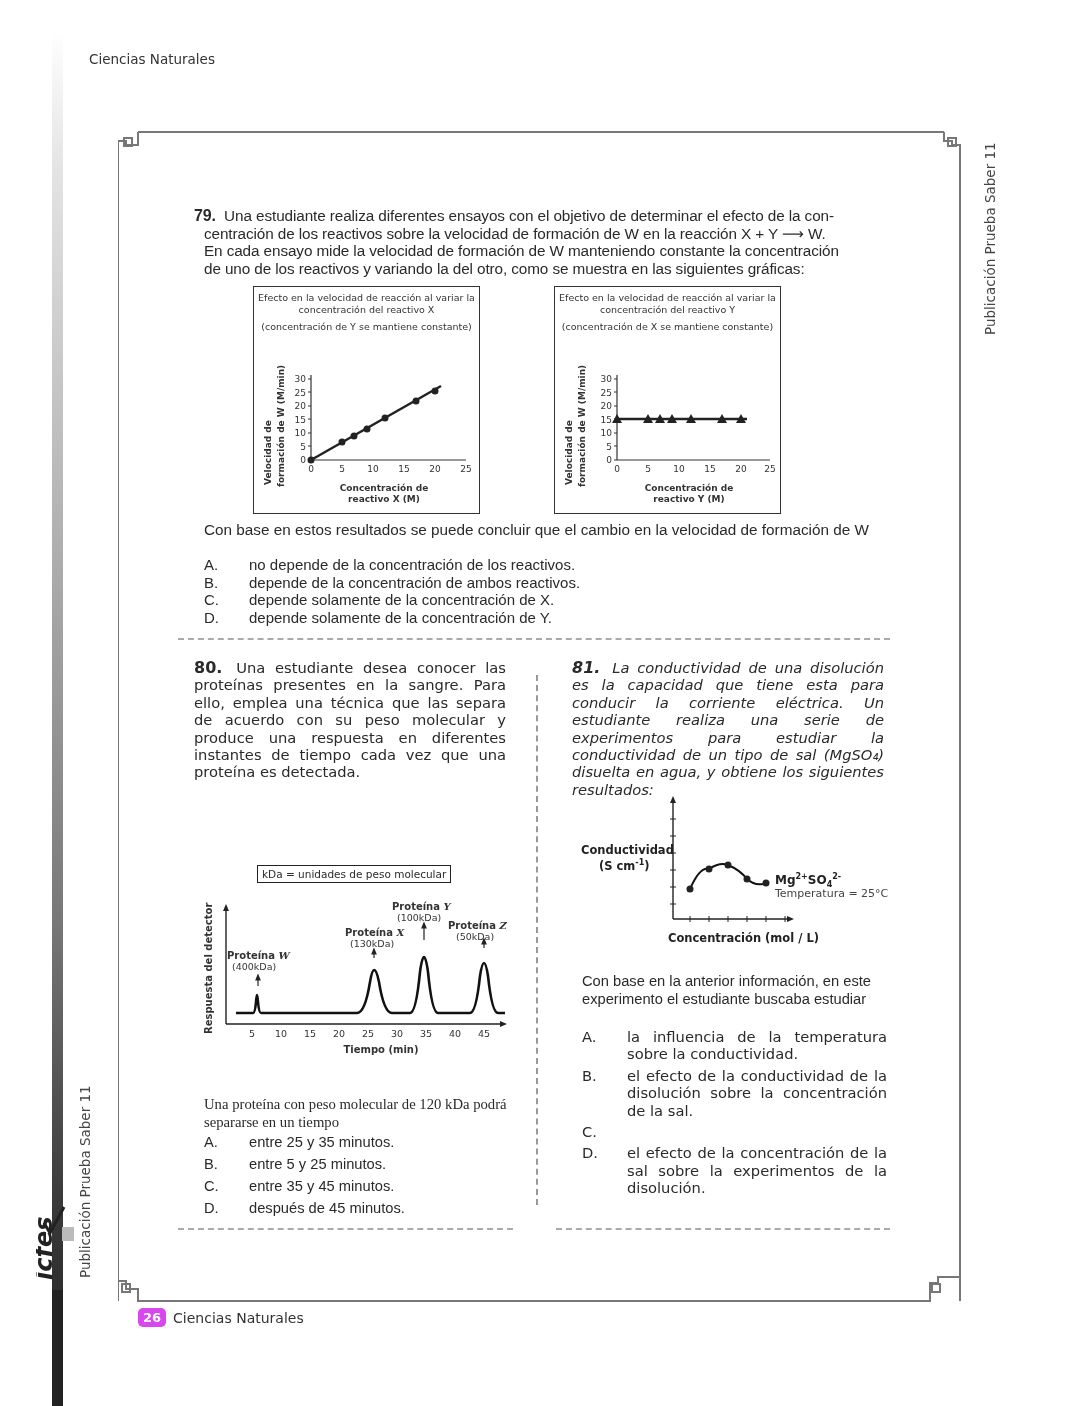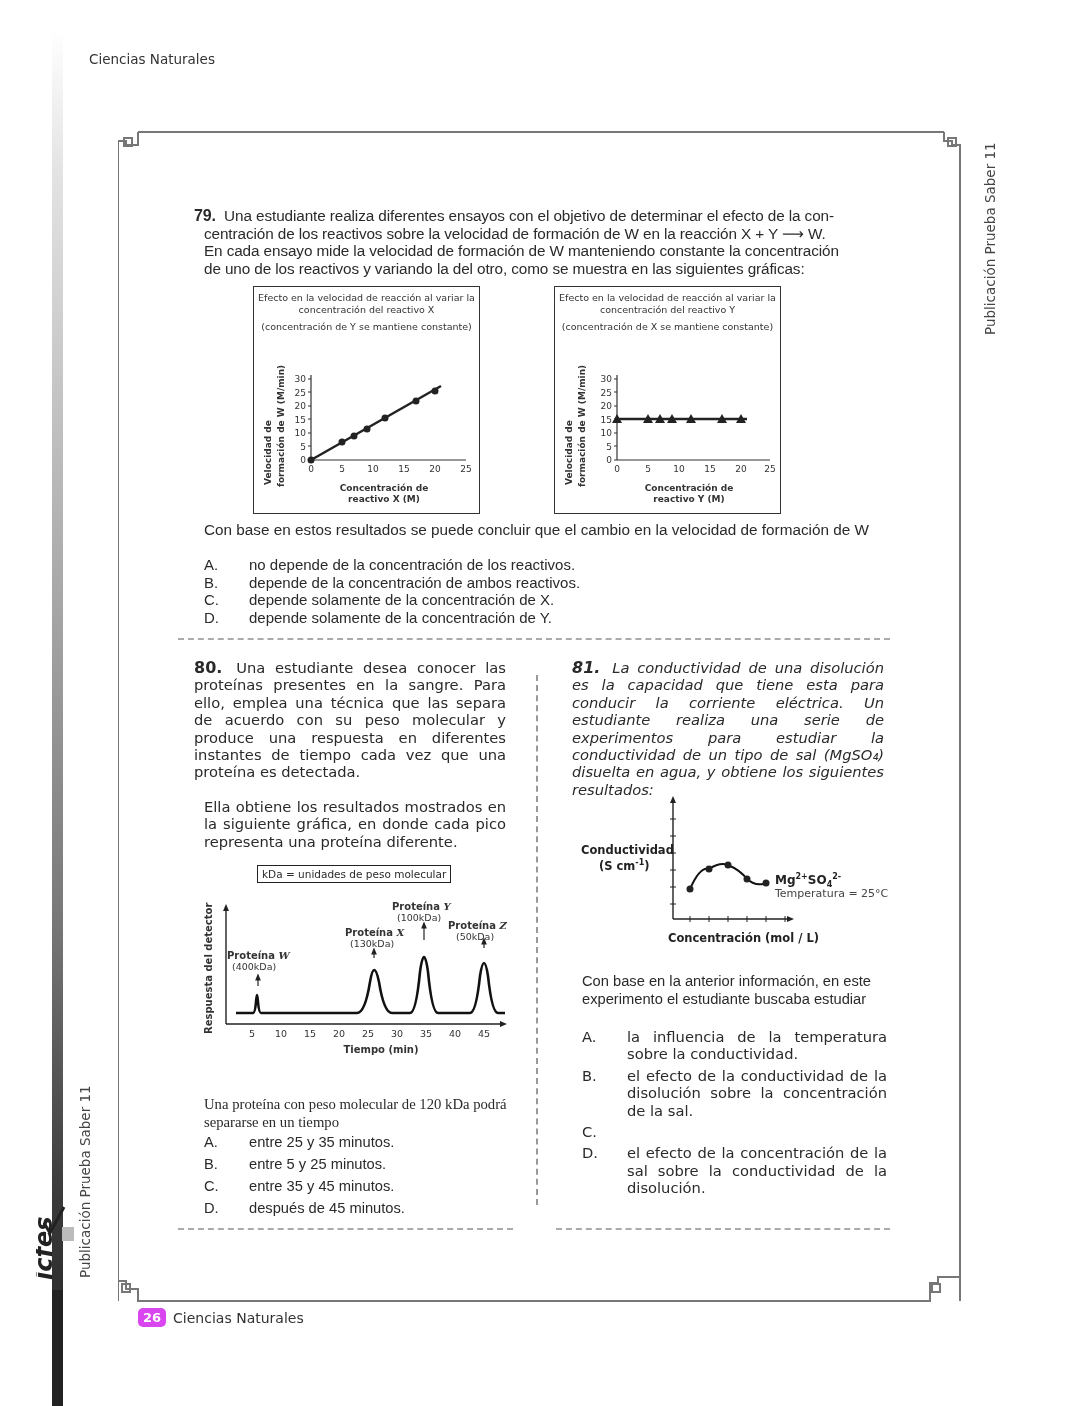--- a/index.html
+++ b/index.html
@@ -243,21 +243,20 @@
       <span class="l">D.</span>
       <span>depende solamente de la concentración de Y.</span>
     </div>
 </div>
 
 <div class="abs dash-h" style="left:178px; top:638px; width:712px;"></div>
 <div class="abs dash-v" style="left:536px; top:675px; height:530px;"></div>
 
 <div class="abs q80 just">
   <p><span class="qnum">80.</span> <span>Una estudiante desea conocer las proteínas presentes en la sangre. Para ello, emplea una técnica que las separa de acuerdo con su peso molecular y produce una respuesta en diferentes instantes de tiempo cada vez que una proteína es detectada.</span></p>
-  <p style="margin-top:17px; padding-left:10px;">Ella obtiene los resultados mostrados en la siguiente gráfica, en donde cada pico representa una proteína diferente.</p>
 </div>
 
 <div class="abs" style="left:195px; top:862px; width:320px; height:200px;">
   <div class="abs" style="left:62px; top:3px; border:1.5px solid #222; padding:2px 4px; font-size:10.5px;">kDa = unidades de peso molecular</div>
   <svg class="abs" style="left:0; top:0;" width="320" height="200" viewBox="0 0 320 200">
     <g font-family="DejaVu Sans, sans-serif" font-size="9.5" fill="#333">
       <text transform="translate(17,172) rotate(-90)" font-weight="bold" font-size="10">Respuesta del detector</text>
       <line x1="31" y1="162" x2="31" y2="44" stroke="#222" stroke-width="1.4"></line>
       <path d="M31 42 L28 49 L34 49 Z" fill="#222"></path>
       <line x1="31" y1="162" x2="308" y2="162" stroke="#222" stroke-width="1.4"></line>
@@ -369,21 +368,21 @@
     </div>
   <div class="opt">
       <span class="l">B.</span>
       <span class="t">el efecto de la conductividad de la disolución sobre la concentración de la sal.</span>
     </div>
   <div class="opt">
       <span class="l">C.</span>
     </div>
   <div class="opt">
       <span class="l">D.</span>
-      <span class="t">el efecto de la concentración de la sal sobre la conductividad de la disolución.</span>
+      <span class="t">el efecto de la concentración de la sal sobre la experimentos de la disolución.</span>
     </div>
 </div>
 <div class="abs dash-h" style="left:556px; top:1228px; width:334px;"></div>
 
 <div class="abs footer">
   <span class="page-badge">26</span>
   <span>Ciencias Naturales</span>
 </div>
 
 </body></html>

